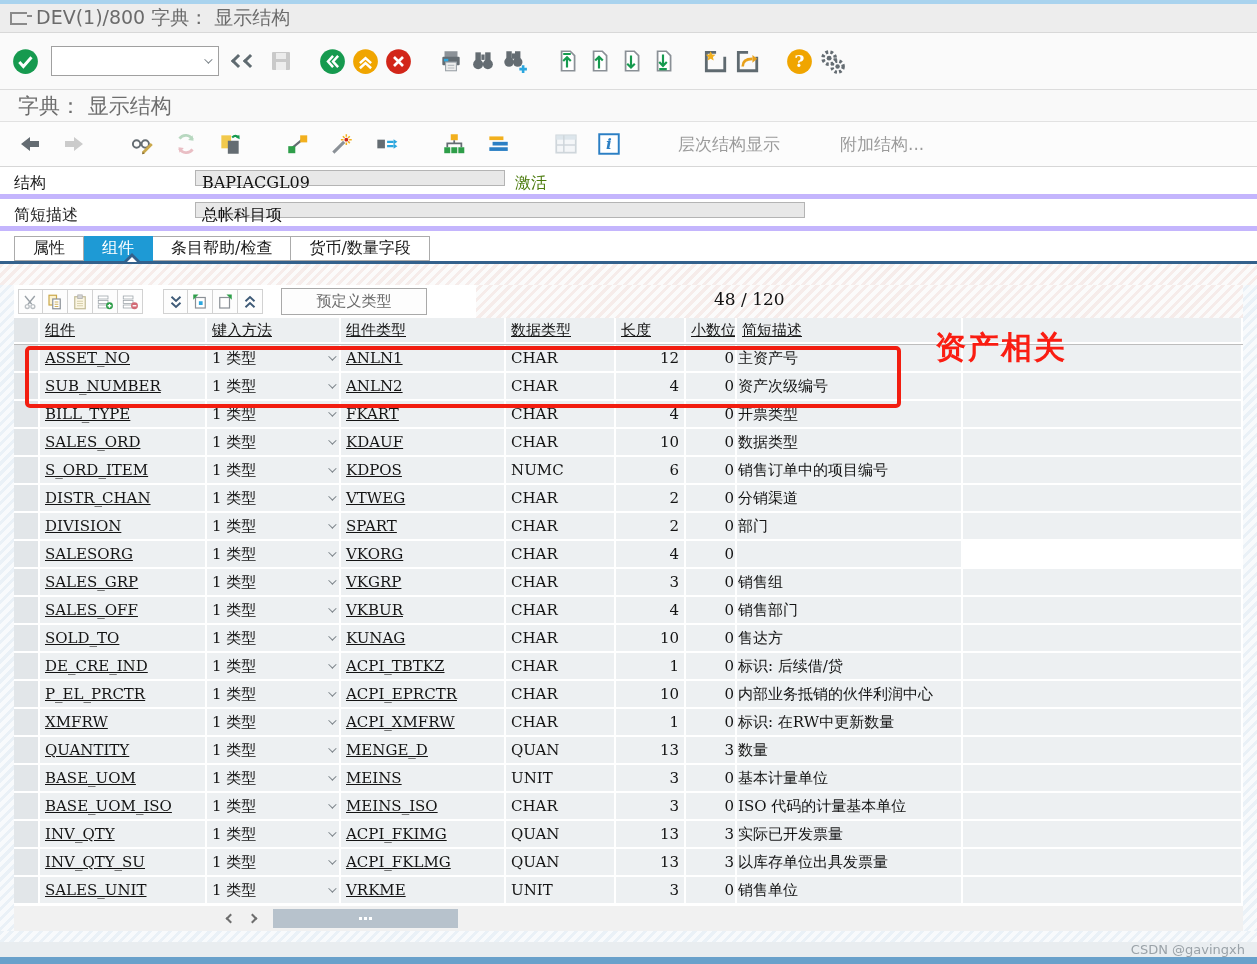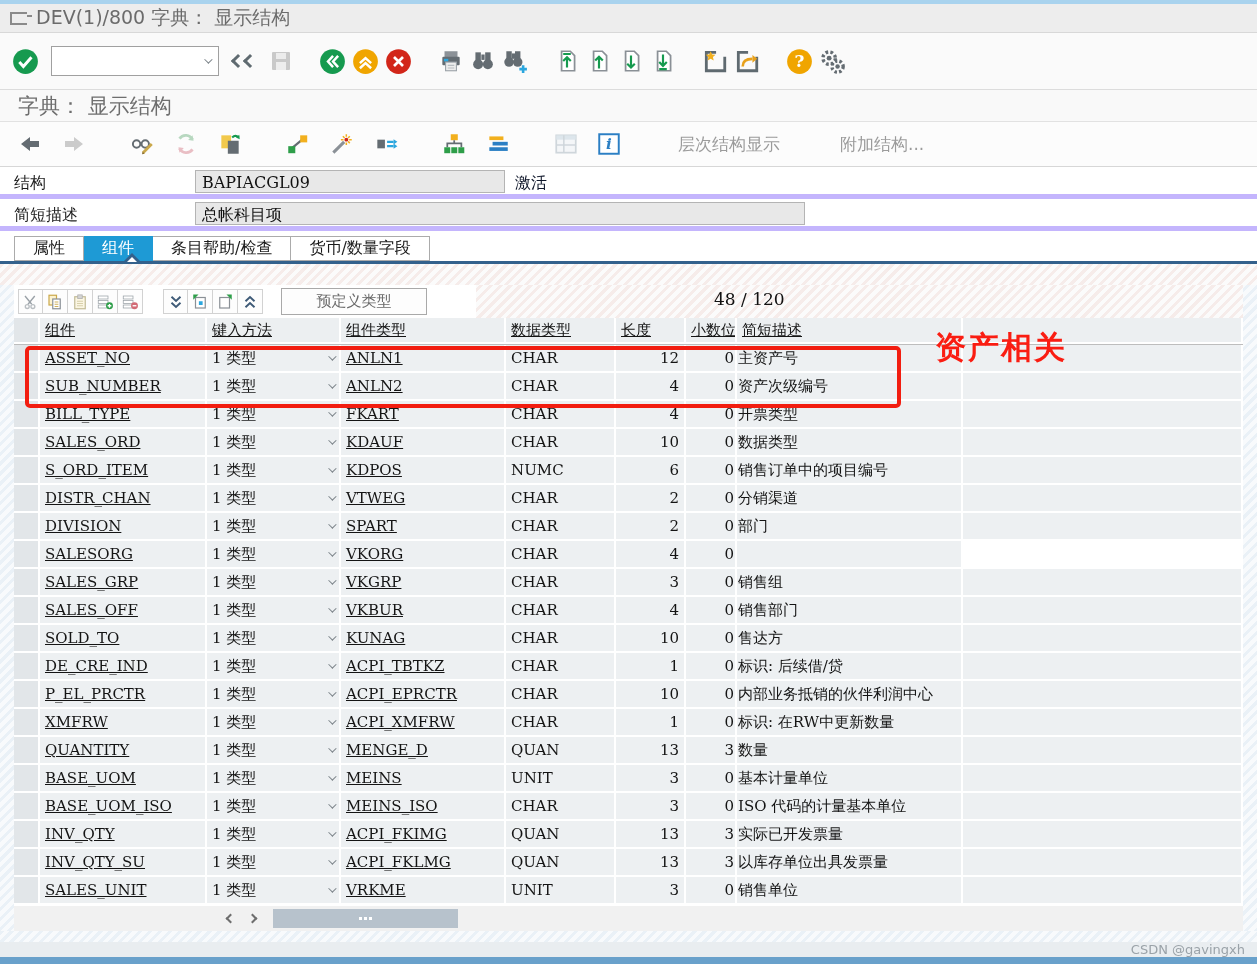--- a/index.html
+++ b/index.html
@@ -31,23 +31,23 @@
                   color:#6e6e6e; font-size:21px; }
 
   .apptoolbar { position:absolute; left:0; top:122px; width:100%; height:45px; background:#fcfcfc;
                 border-bottom:1px solid #d7d7d7; display:flex; align-items:center; padding-left:16px; gap:16px; }
   .txtbtn { color:#9b9b9b; font-size:17px; padding:4px 10px; cursor:default; }
 
   
   .form-area { position:absolute; left:0; top:167px; width:100%; height:66px; background:#fff; font-family:"DejaVu Serif", serif; }
   .frow { position:absolute; left:0; width:100%; height:32px; border-bottom:5px solid #c4b5fd; }
   .frow .flabel { position:absolute; left:14px; top:6px; font-size:16px; color:#1c1c1c; }
-  .ffield { position:absolute; top:3px; height:23px; background:#e8e8e8; border:1px solid #b4b4b4;
+  .ffield { position:absolute; top:3px; height:16px; background:#e8e8e8; border:1px solid #b4b4b4;
             font-size:16px; color:#111; padding:2px 6px; font-family:"DejaVu Serif", serif; }
-  .fstatus { position:absolute; top:6px; font-size:16px; color:#0f172a; }
+  .fstatus { position:absolute; top:6px; font-size:16px; color:#4d7c0f; }
 
   
   .tabstrip { position:absolute; left:14px; top:236px; display:flex; font-family:"DejaVu Serif", serif; }
   .tab { height:25px; border:1px solid #ababab; border-left:none; background:#fff; color:#1a1a1a;
          font-size:16px; display:flex; align-items:center; justify-content:center; padding:0 18px; }
   .tab:first-child { border-left:1px solid #ababab; }
   .tab.active { background:#1e9ad5; color:#fff; border-color:#1e9ad5; }
   .tab-underline { position:absolute; left:0; top:261px; width:100%; height:3px; background:#33618c; }
   .notch-o { position:absolute; left:124px; top:253px; width:0; height:0;
              border-left:8px solid transparent; border-right:8px solid transparent; border-bottom:8px solid #33618c; }

